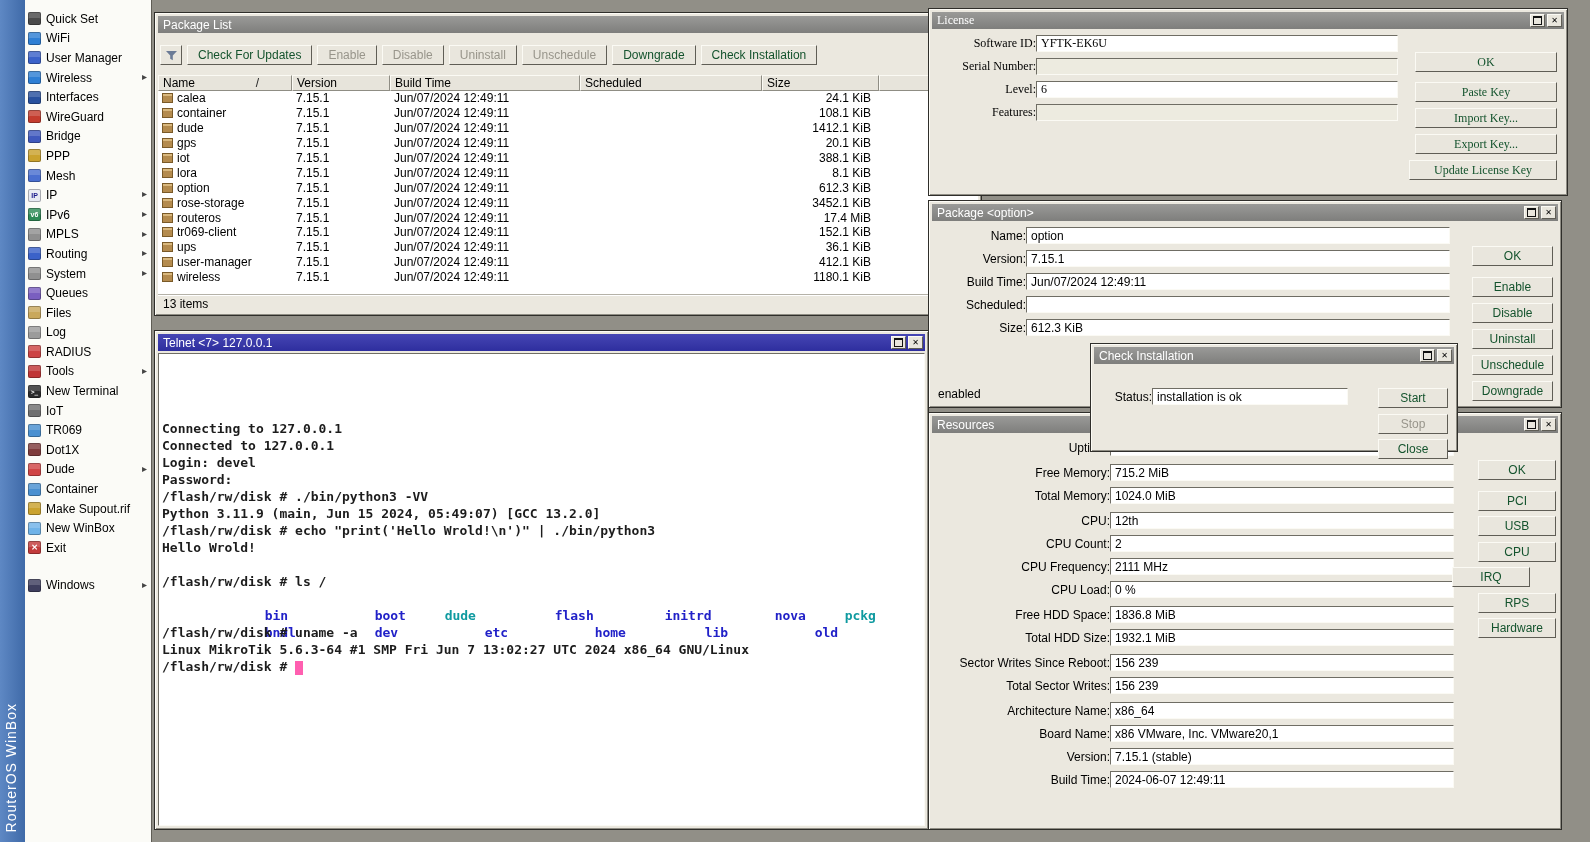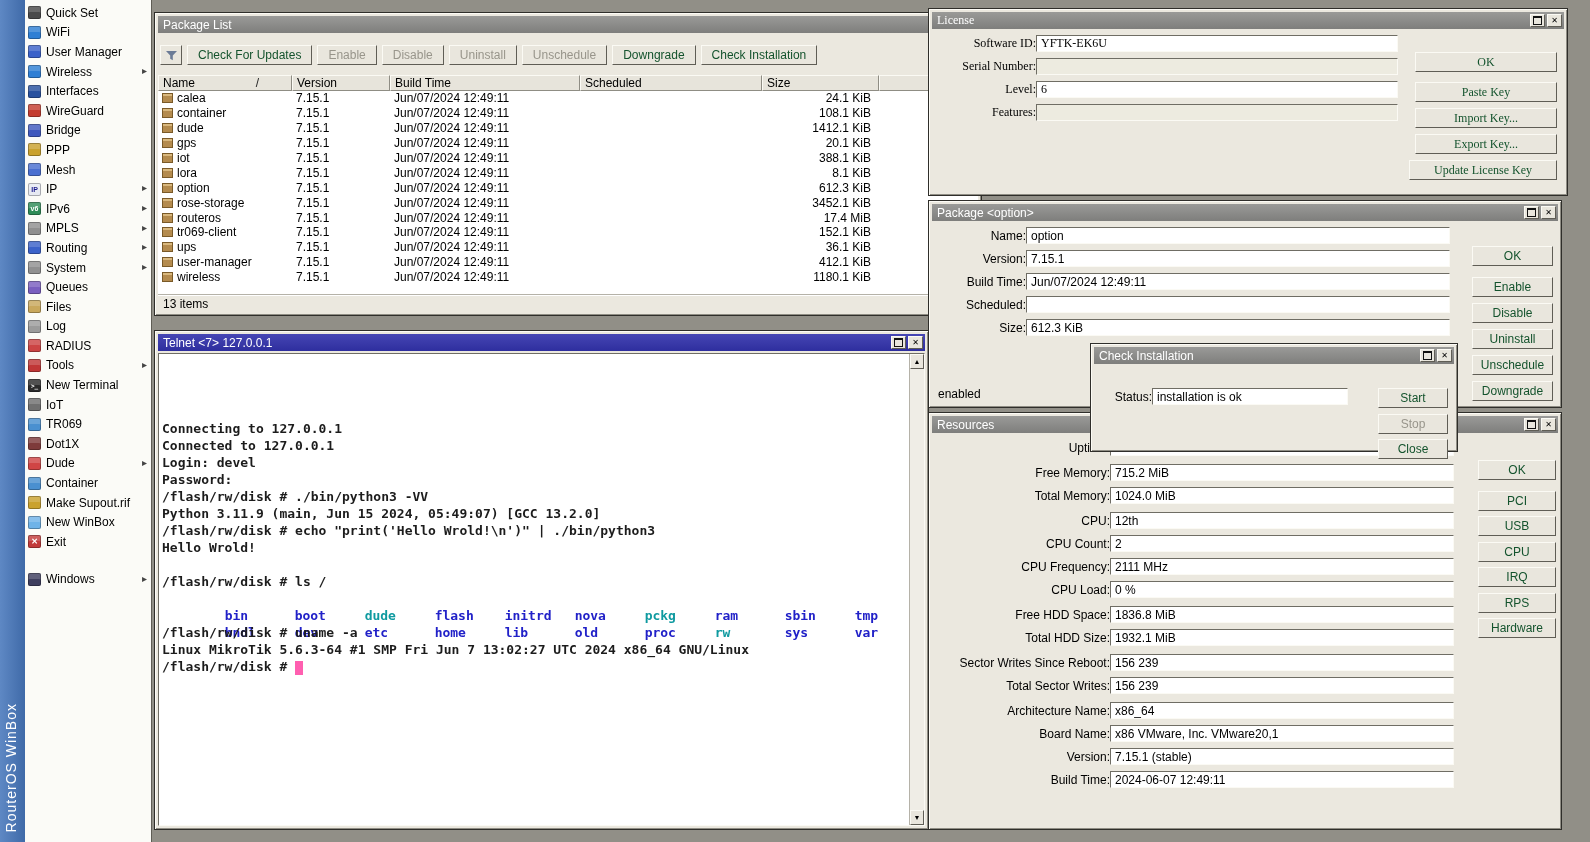--- a/index.html
+++ b/index.html
@@ -13,21 +13,21 @@
   }
 
   
   .brand-strip { position:absolute; left:0; top:0; width:25px; height:842px;
     background:linear-gradient(90deg,#5e88c4,#3f6aa8); }
   .brand-text { position:absolute; left:3px; bottom:10px; writing-mode:vertical-rl;
     transform:rotate(180deg); color:#fff; font-size:14px; letter-spacing:1px; white-space:nowrap; }
 
   
   .sidebar { position:absolute; left:25px; top:0; width:127px; height:842px;
-    background:#fbfbf7; border-right:1px solid #5f5d55; padding-top:3px; }
+    background:#fbfbf7; border-right:1px solid #5f5d55; padding-top:9px; }
   .side-item { height:19.6px; display:flex; align-items:center; gap:5px;
     padding-left:3px; position:relative; cursor:default; white-space:nowrap; }
   .side-item .arr::after { content:"▸"; position:absolute; right:4px; top:3px;
     color:#444; font-size:10px; }
   .side-item.sep { margin-top:18px; }
   .sicon { width:13px; height:13px; border-radius:2px; flex:0 0 auto;
     box-shadow:inset 0 0 0 1px rgba(0,0,0,.28), inset 0 6px 0 rgba(255,255,255,.18);
     display:flex; align-items:center; justify-content:center; }
   .g-ip { background:#e6e9f2; } .g-ip::after { content:"IP"; font:bold 7px "Liberation Sans",sans-serif; color:#1a1a8c; }
   .g-v6 { background:#2e8b57; } .g-v6::after { content:"v6"; font:bold 7px "Liberation Sans",sans-serif; color:#fff; }
@@ -94,21 +94,21 @@
     display:flex; align-items:center; padding:0 5px; }
 
   
   .term-wrap { flex:1; display:flex; border:1px solid; border-color:#6f6d64 #fbfaf4 #fbfaf4 #6f6d64;
     background:#fff; overflow:hidden; }
   .term-text { flex:1; padding:66px 2px 0 3px;
     font-family:"DejaVu Sans Mono",monospace; font-size:13px; font-weight:bold; color:#1c1c1c; }
   .tl { height:17px; line-height:17px; white-space:pre; }
   .tok { display:inline-block; width:70px; }
   .tok.last { width:auto; }
-  .c-blue { color:#2121c8; } .c-cyan { color:#0f9aa0; }
+  .c-blue { color:#2121c8;margin-left:40px; } .c-cyan { color:#0f9aa0; }
   .cursor { display:inline-block; width:8px; height:14px; background:#ff5fb0; vertical-align:middle; }
   .term-scroll { flex:0 0 15px; background:#e7e4db; display:flex; flex-direction:column;
     border-left:1px solid #b5b2a8; }
   .sarr { height:15px; background:#e9e6dd; border:1px solid;
     border-color:#fbfaf4 #5f5d55 #5f5d55 #fbfaf4;
     display:flex; align-items:center; justify-content:center; }
   .sarr.up::after { content:"▲"; font-size:7px; }
   .sarr.down::after { content:"▼"; font-size:7px; }
   .strack { flex:1; background:#efede6; }
 
@@ -601,21 +601,21 @@
         </div>
       <div class="frow">
           <div class="flabel">Build Time:</div>
           <div class="field">2024-06-07 12:49:11</div>
         </div>
     </div>
     <span class="btn abtn" style="left:546px; top:25px; width:78px;">OK</span>
     <span class="btn abtn" style="left:546px; top:56px; width:78px;">PCI</span>
     <span class="btn abtn" style="left:546px; top:81px; width:78px;">USB</span>
     <span class="btn abtn" style="left:546px; top:107px; width:78px;">CPU</span>
-    <span class="btn abtn" style="left:546px; top:132px; width:78px;">IRQ</span>
+    <span class="btn abtn" style="left:520px; top:132px; width:78px;">IRQ</span>
     <span class="btn abtn" style="left:546px; top:158px; width:78px;">RPS</span>
     <span class="btn abtn" style="left:546px; top:183px; width:78px;">Hardware</span>
   </div>
 </div>
 
 <div class="win" id="win-check" style="left:1090px; top:343px; width:368px; height:109px;">
   <div class="titlebar inactive">
     <span class="tb-title">Check Installation</span>
     <span class="tb-btn max"></span>
     <span class="tb-btn close"></span>

